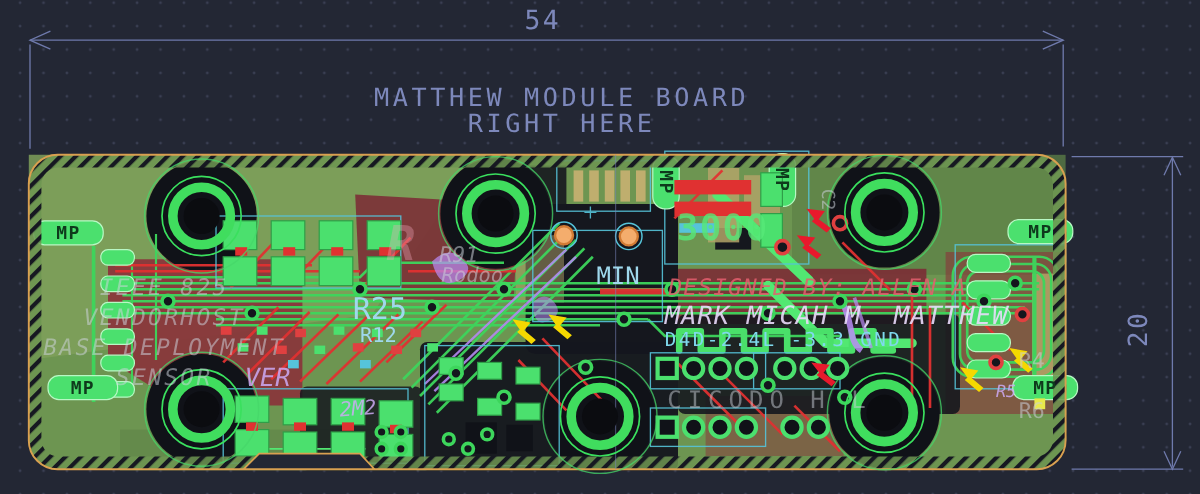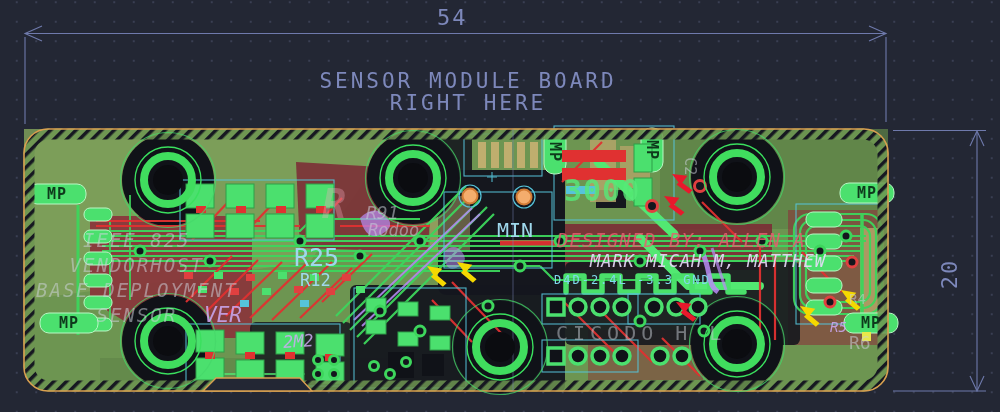--- a/index.html
+++ b/index.html
@@ -10,22 +10,22 @@
     background-size:19.5px 19.5px;background-position:7px 12px;
     font-family:"DejaVu Sans Mono", monospace;
   }
   #pcb-svg{position:absolute;left:0;top:0;}
   .t{position:absolute;white-space:nowrap;z-index:5;line-height:1.1;}
   .dim{color:#7d88bb;font-size:22px;letter-spacing:2px;}
   .title{color:#7d88bb;font-size:21px;letter-spacing:3px;text-align:center;width:360px;}
   .mp{color:#0e3a1c;font-size:15px;font-weight:bold;letter-spacing:1px;display:flex;align-items:center;justify-content:center;}
   .silk{color:rgba(208,212,222,0.52);font-size:19px;font-style:italic;letter-spacing:2px;line-height:25px;text-align:center;}
   .des1{color:rgba(228,95,110,0.85);font-size:19px;font-style:italic;letter-spacing:1px;}
-  .des2{color:rgba(234,220,252,0.9);font-size:17px;font-style:italic;letter-spacing:1px;margin-left:36px;}
-  .net{color:#7fd9ec;font-size:12px;letter-spacing:2px;}
+  .des2{color:rgba(234,220,252,0.9);font-size:21px;font-style:italic;letter-spacing:1px;}
+  .net{color:#7fd9ec;font-size:16px;letter-spacing:2px;}
   .refc{color:#9fd8ec;}
   .refg{color:rgba(202,208,216,0.55);}
   .lav{color:rgba(205,170,245,0.85);font-style:italic;}
   .rot90{transform:rotate(90deg);}
   .rotm90{transform:rotate(-90deg);}
 </style>
 </head>
 <body>
 
 <div id="screen">
@@ -364,21 +364,21 @@
     <use href="#arr" fill="#f5d800" transform="translate(427,266) rotate(-5)"></use>
     <use href="#arr" fill="#f5d800" transform="translate(457,262) rotate(-5)"></use>
     <use href="#arr" fill="#f5d800" transform="translate(800,306) rotate(-5)"></use>
     <use href="#arr" fill="#f5d800" transform="translate(841,290) rotate(-5)"></use>
   </g>
 </svg>
 
   <div class="t dim" style="left:437px;top:6px;">54</div>
   <div class="t dim" style="left:928px;top:262px;width:44px;text-align:center;"><span class="rotm90" style="display:inline-block;">20</span></div>
 
-  <div class="t title" style="left:288px;top:70px;">SENSOR MODULE BOARD</div>
+  <div class="t title" style="left:288px;top:70px;">MATTHEW MODULE BOARD</div>
   <div class="t title" style="left:288px;top:92px;">RIGHT HERE</div>
 
   <div class="t mp" style="left:28px;top:185px;width:58px;height:18px;">MP</div>
   <div class="t mp" style="left:40px;top:314px;width:58px;height:18px;">MP</div>
   <div class="t mp" style="left:840px;top:184px;width:54px;height:18px;">MP</div>
   <div class="t mp" style="left:844px;top:314px;width:54px;height:18px;">MP</div>
   <div class="t mp rot90" style="left:536px;top:141px;width:38px;height:22px;">MP</div>
   <div class="t mp rot90" style="left:633px;top:139px;width:38px;height:22px;">MP</div>
 
   <div class="t silk" style="left:36px;top:228px;">
@@ -391,21 +391,21 @@
   <div class="t des1" style="left:557px;top:230px;">DESIGNED BY: ALLEN A</div>
   <div class="t des2" style="left:554px;top:252px;">MARK MICAH M, MATTHEW</div>
   <div class="t net" style="left:554px;top:274px;">D4D-2.4L -3.3 GND</div>
   <div class="t" style="left:556px;top:322px;font-size:20px;letter-spacing:5px;color:rgba(200,206,214,0.5);">CICODO H L</div>
 
   <div class="t refc" style="left:294px;top:244px;font-size:25px;">R25</div>
   <div class="t refc" style="left:300px;top:271px;font-size:17px;">R12</div>
   <div class="t refg" style="left:366px;top:203px;font-size:18px;font-style:italic;">R91</div>
   <div class="t refg" style="left:368px;top:221px;font-size:17px;font-style:italic;">Rodoo</div>
   <div class="t refg rot90" style="left:681px;top:158px;font-size:15px;">C2</div>
-  <div class="t refg" style="left:849px;top:292px;font-size:14px;">R4</div>
+  <div class="t refg" style="left:849px;top:292px;font-size:18px;">R4</div>
   <div class="t refg" style="left:849px;top:333px;font-size:18px;">R6</div>
   <div class="t lav" style="left:830px;top:320px;font-size:14px;">R5</div>
   <div class="t refc" style="left:497px;top:219px;font-size:20px;">MIN</div>
   <div class="t" style="left:564px;top:174px;font-size:30px;font-weight:bold;letter-spacing:1px;color:rgba(86,232,120,0.8);">3000</div>
   <div class="t lav" style="left:283px;top:332px;font-size:17px;transform:rotate(-4deg);">2M2</div>
   <div class="t lav" style="left:204px;top:304px;font-size:21px;">VER</div>
   <div class="t" style="left:322px;top:182px;font-size:40px;font-style:italic;font-weight:bold;color:rgba(242,170,190,0.35);">R</div>
 
 </div>
 

